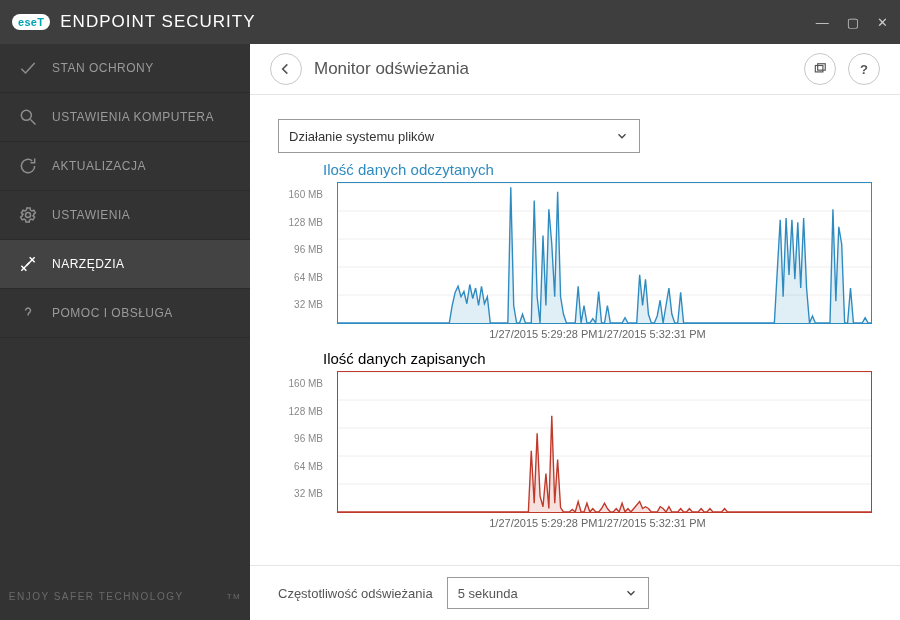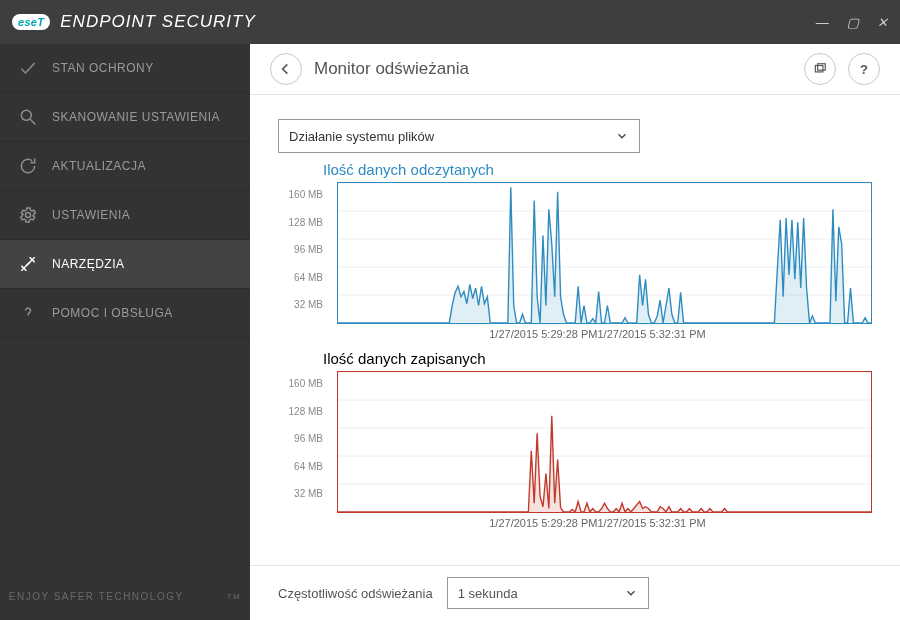--- a/index.html
+++ b/index.html
@@ -19,21 +19,20 @@
     position: relative;
   }
   
   .titlebar {
     height: 44px;
     background: #3e3e3e;
     color: #fff;
     display: flex;
     align-items: center;
     padding: 0 12px;
-    font-style: italic;
   }
   .brand {
     display: flex;
     align-items: center;
     flex: 1;
   }
   .brand-logo {
     background: #fff;
     color: #00a3b4;
     font-weight: bold;
@@ -266,21 +265,21 @@
           </span>
           <span>STAN OCHRONY</span>
         </div>
         <div class="nav-item">
           <span class="nav-icon">
             <svg viewBox="0 0 24 24">
                 <circle cx="10" cy="10" r="6"></circle>
                 <line x1="15" y1="15" x2="21" y2="21"></line>
               </svg>
           </span>
-          <span>SKANOWANIE USTAWIENIA</span>
+          <span>USTAWIENIA KOMPUTERA</span>
         </div>
         <div class="nav-item">
           <span class="nav-icon">
             <svg viewBox="0 0 24 24">
                 <path d="M20 12a8 8 0 1 1-3-6.2"></path>
                 <polyline points="20 3 20 8 15 8"></polyline>
               </svg>
           </span>
           <span>AKTUALIZACJA</span>
         </div>
@@ -401,21 +400,21 @@
           <div class="x-times">
             <span>1/27/2015  5:29:28 PM</span>
             <span>1/27/2015  5:32:31 PM</span>
           </div>
         </div>
       </div>
 
       <div class="footer-bar">
         <span>Częstotliwość odświeżania</span>
         <div class="small-select">
-          <span>1 sekunda</span>
+          <span>5 sekunda</span>
           <span class="chevron-down">
             <svg viewBox="0 0 24 24">
                 <polyline points="6 9 12 15 18 9"></polyline>
               </svg>
           </span>
         </div>
       </div>
     </div>
   </div>
 </div>

